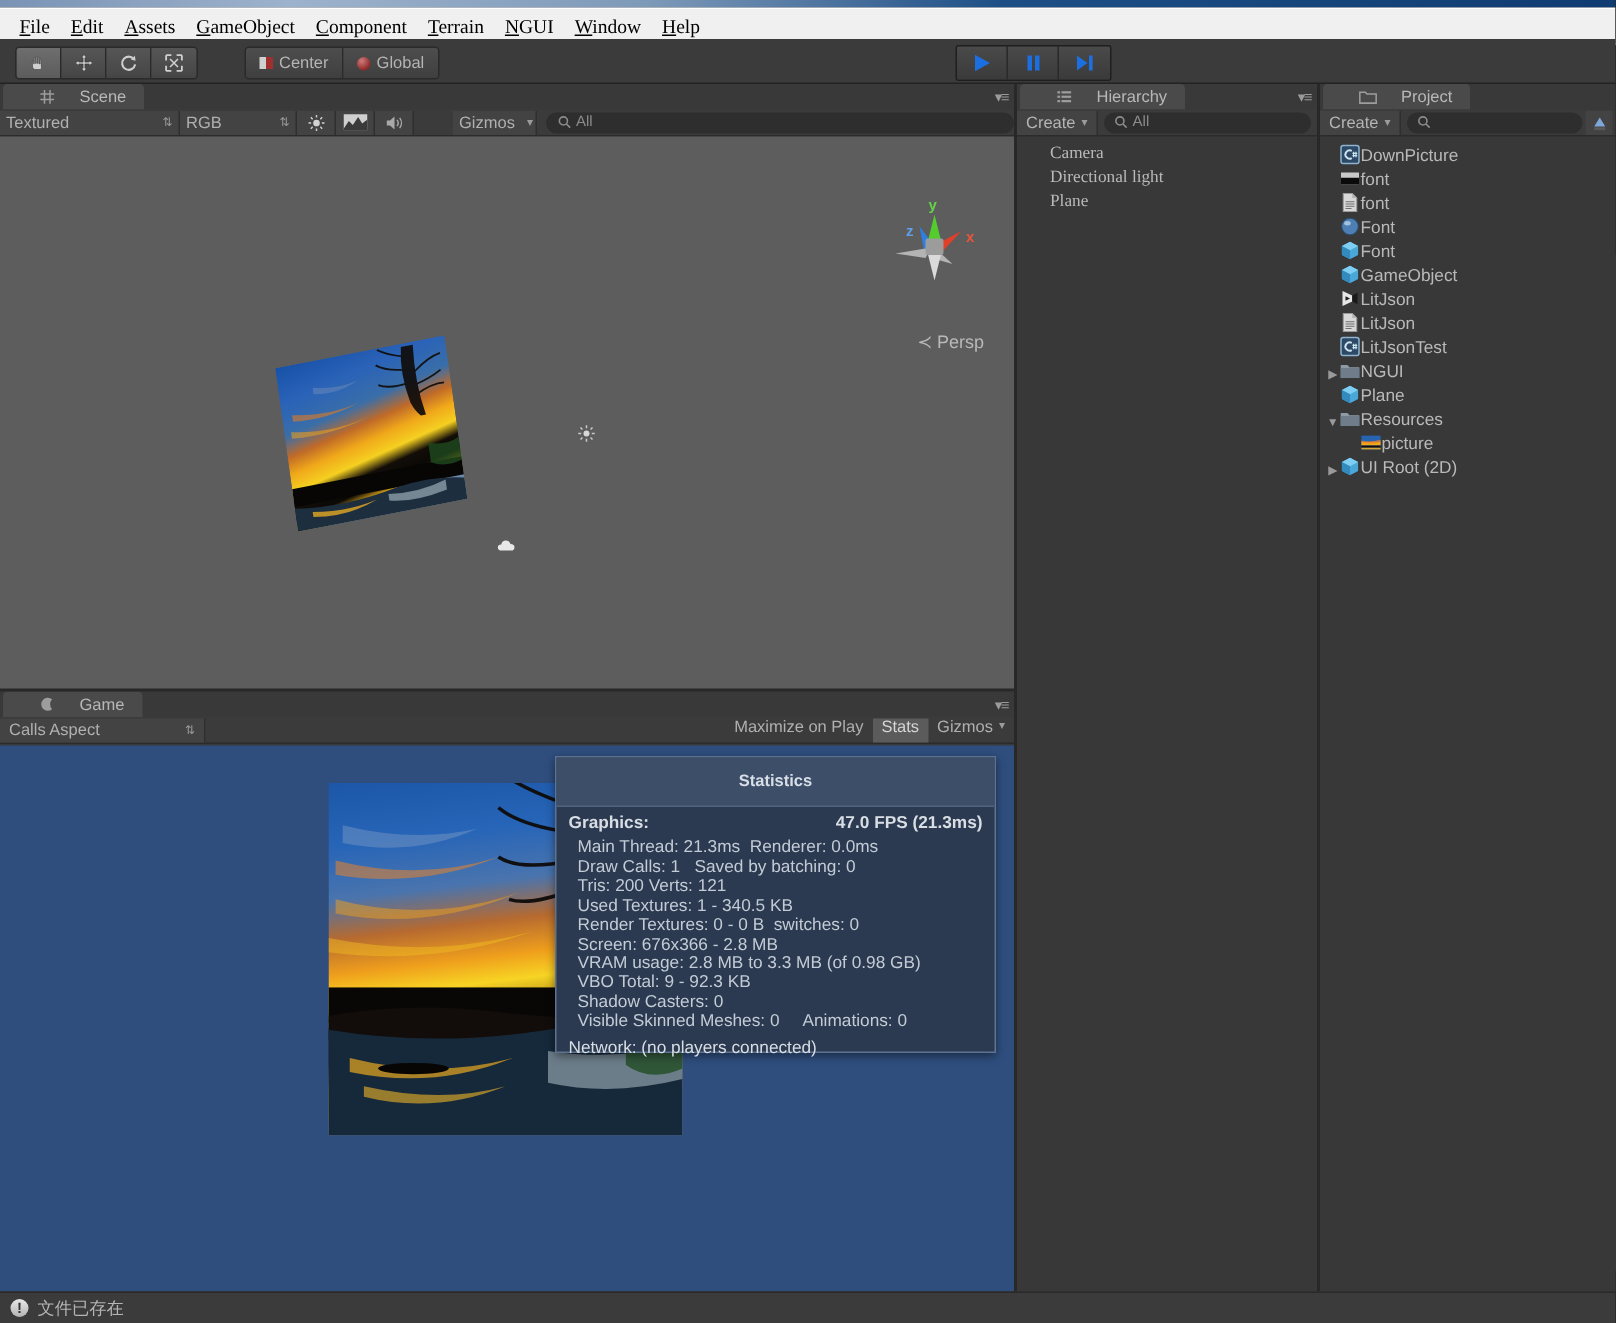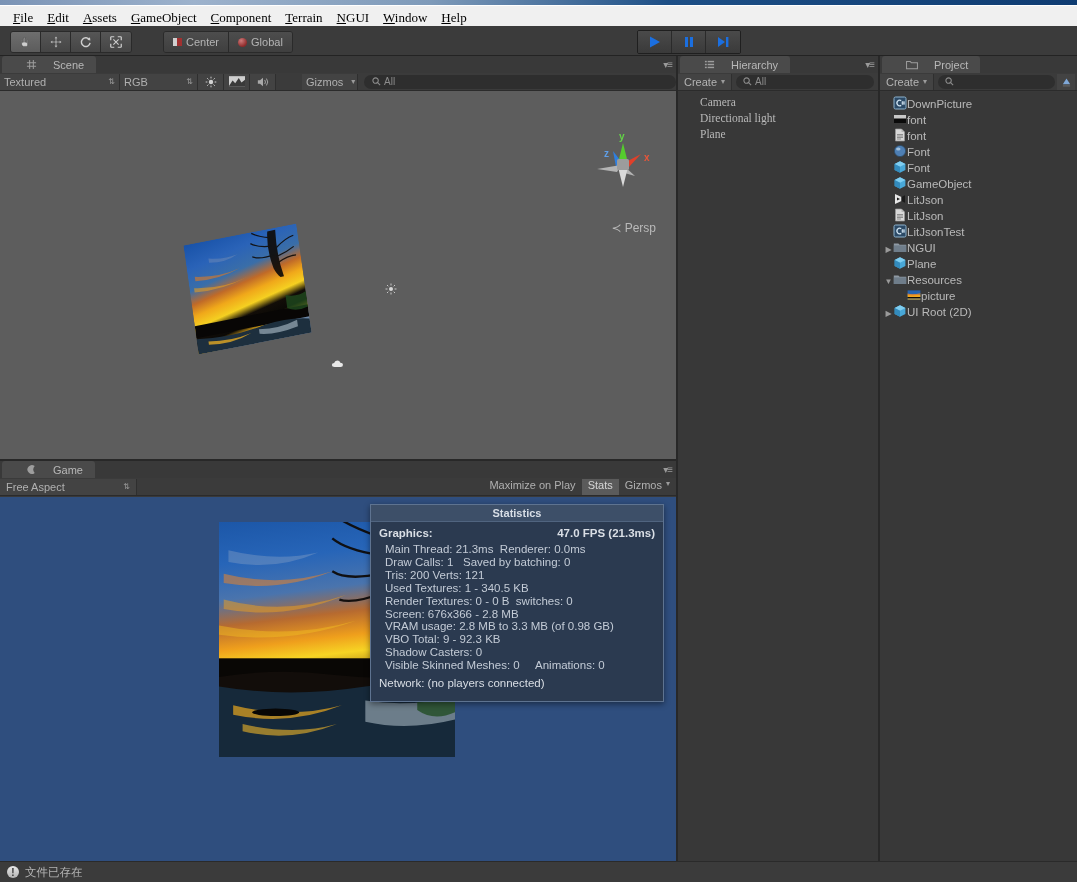--- a/index.html
+++ b/index.html
@@ -158,21 +158,21 @@
   #game-image { position:absolute; left:219px; top:522px; width:236px; height:235px; }
 
   
   #stats-window {
     position:absolute; left:370px; top:504px; width:294px; height:198px;
     background:#2b3a50; border:1px solid #5e7390;
     font-family:"Liberation Sans", sans-serif;
     box-shadow: 0 2px 6px rgba(0,0,0,.45);
   }
   .stats-title {
-    height:17px; background:#3d4f68; border-bottom:1px solid #50647f;
+    height:33px; background:#3d4f68; border-bottom:1px solid #50647f;
     color:#d8dee6; font-size:11px; font-weight:bold;
     display:flex; align-items:center; justify-content:center;
   }
   .stats-body { padding:5px 8px 4px 8px; }
   .stats-head-row {
     display:flex; justify-content:space-between;
     color:#d9dee5; font-size:11.5px; font-weight:bold; margin-bottom:4px;
   }
   .stats-line { color:#c3cbd6; font-size:11.5px; line-height:12.9px; padding-left:6px;
     white-space:pre; }
@@ -430,21 +430,21 @@
         <svg width="11" height="11" viewBox="0 0 12 12">
           <path d="M9.5 2.3A4.8 4.8 0 1 0 9.5 9.7 5.6 5.6 0 0 1 9.5 2.3z" fill="#9d9d9d"></path>
         </svg>
         <span>Game</span>
       </div>
       <div class="tab-options">▾≡</div>
     </div>
 
     <div class="game-toolbar">
       <div class="aspect-drop">
-        <span>Free Aspect</span>
+        <span>Calls Aspect</span>
         <span style="margin-left:auto;font-size:8px;color:#9b9b9b">⇅</span>
       </div>
       <div style="flex:1"></div>
       <div class="gbtn">
         <span>Maximize on Play</span>
       </div>
       <div class="gbtn pressed">
         <span>Stats</span>
       </div>
       <div class="gbtn">

